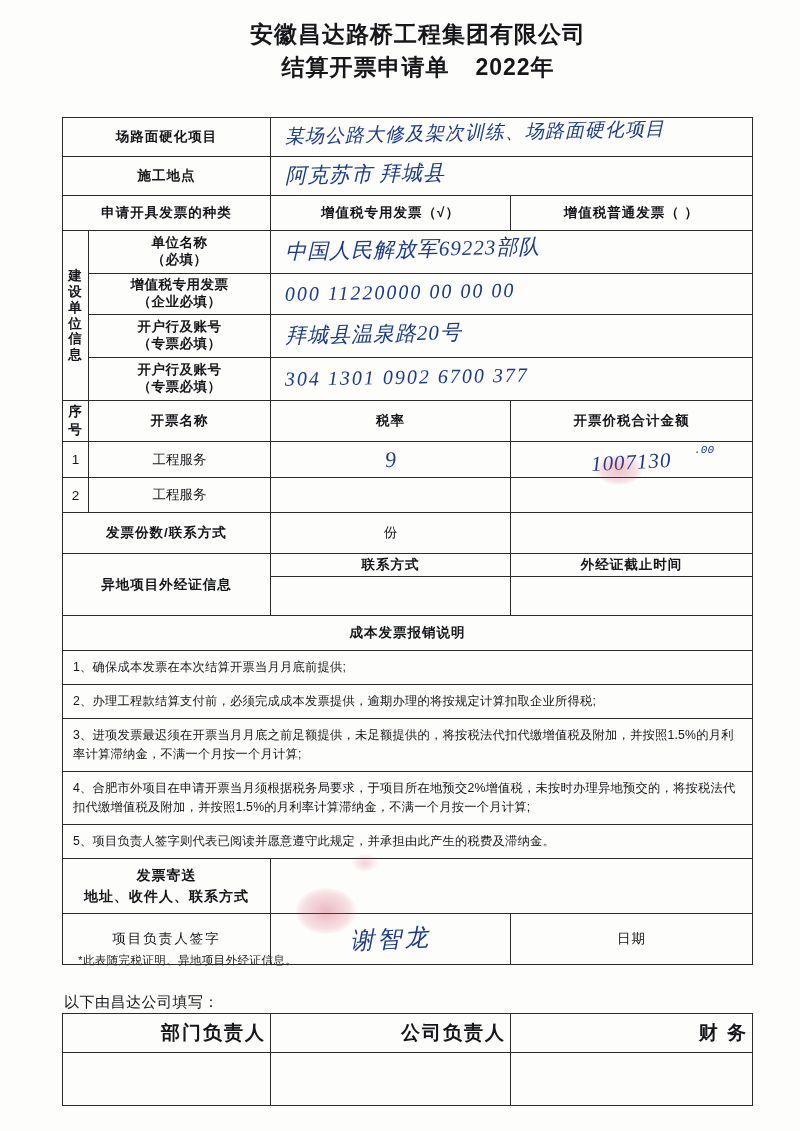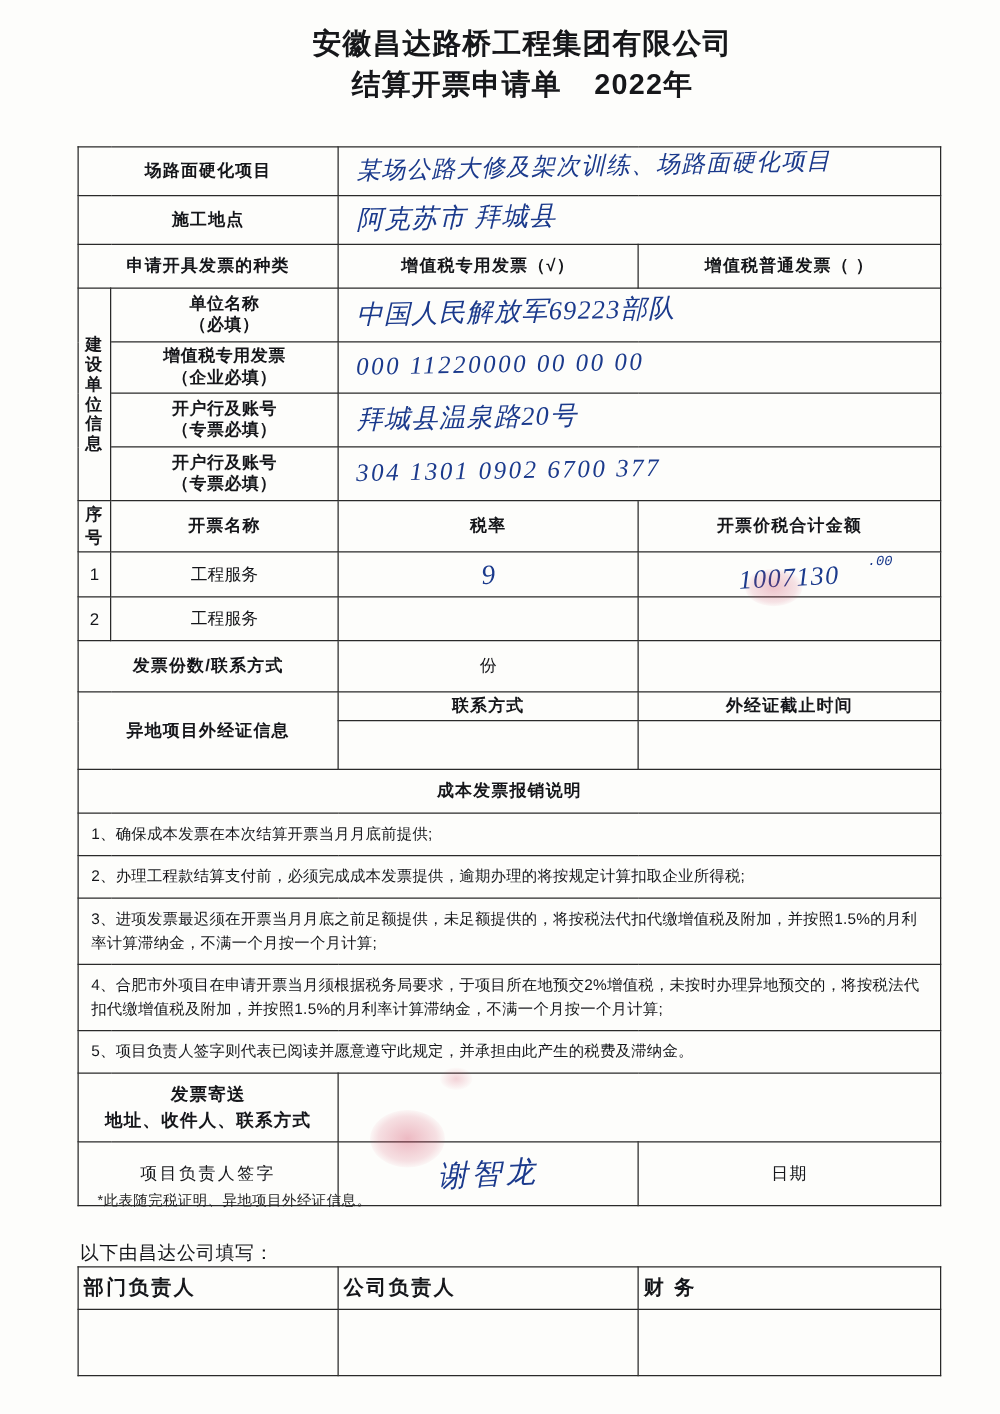--- a/index.html
+++ b/index.html
@@ -153,23 +153,23 @@
   .bottom-table {
     position: absolute;
     left: 62px;
     top: 1013px;
     width: 690px;
     border-collapse: collapse;
     table-layout: fixed;
   }
   .bottom-table td {
     border: 1px solid #2a2a2a;
-    font-size: 16px;
-    font-weight: bold;
-    text-align: left;
+    font-size: 19px;
+    font-weight: bold;
+    text-align: right;
     letter-spacing: 2px;
     padding: 6px 4px;
     color: #15161a;
   }
   
   .stamp {
     position: absolute;
     border-radius: 50%;
     pointer-events: none;
   }

